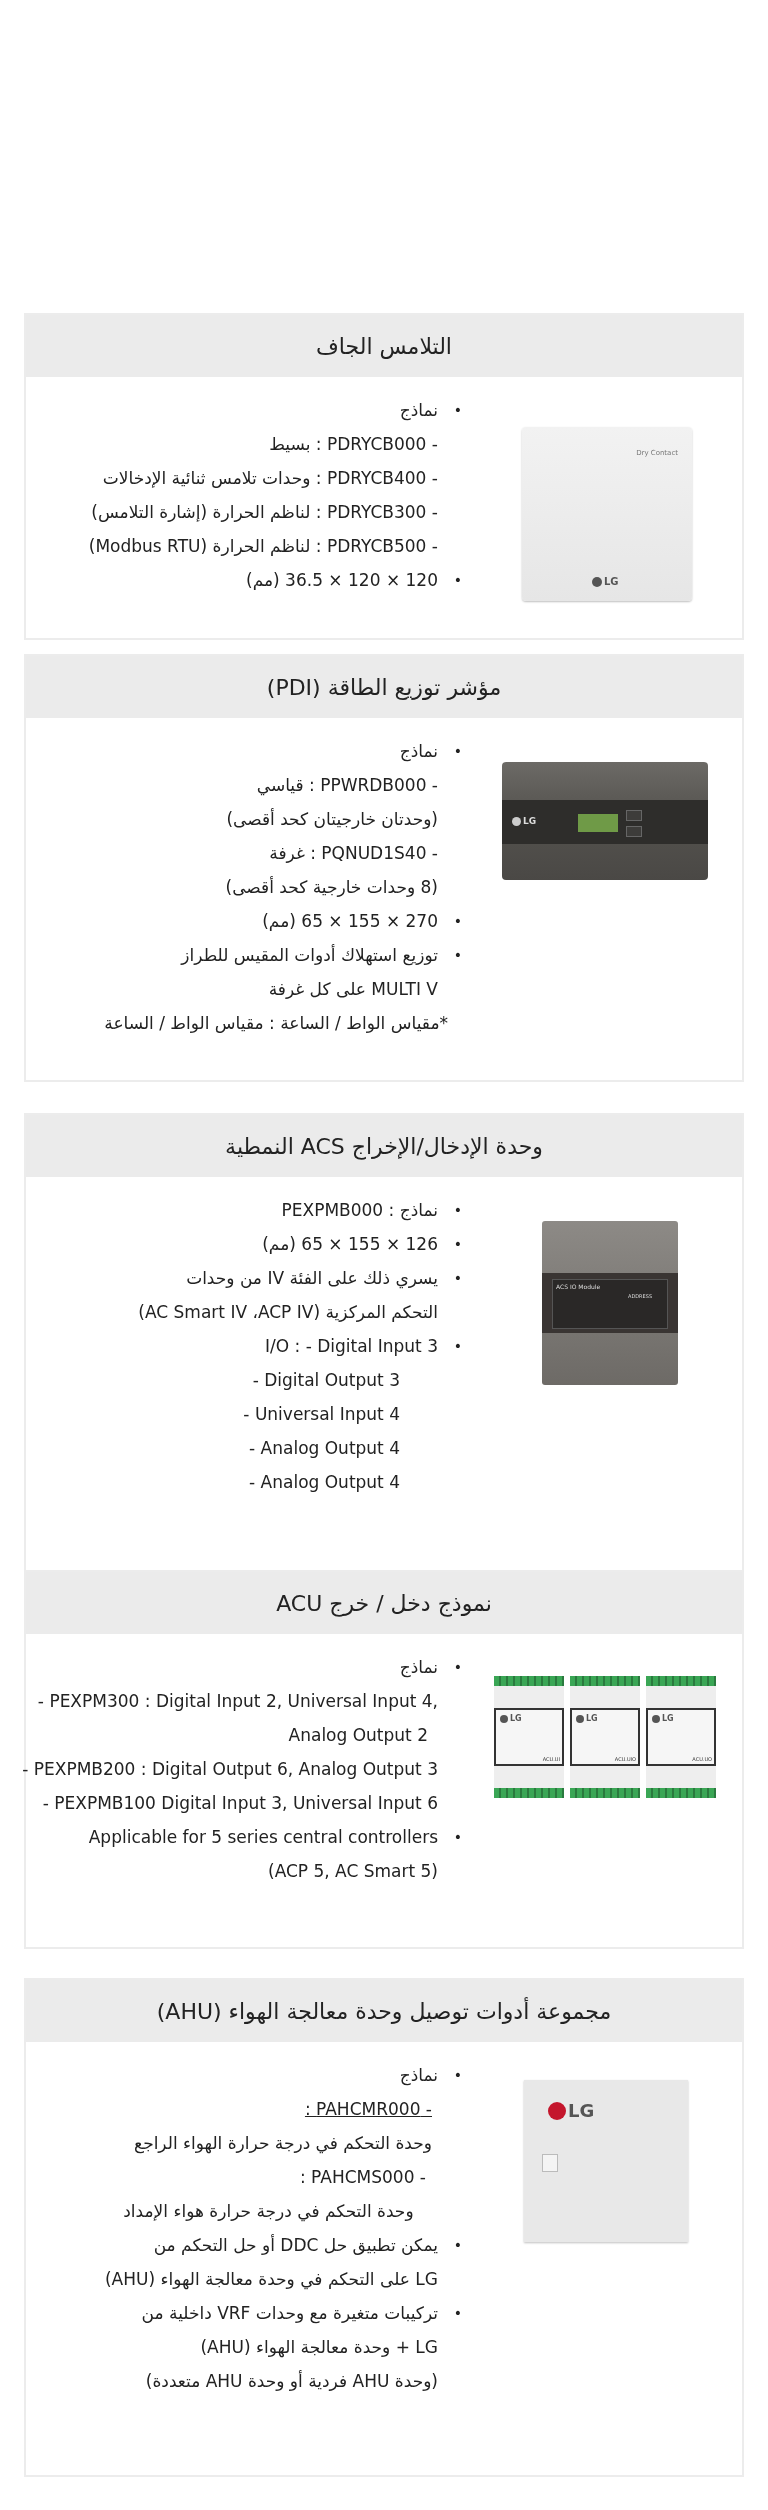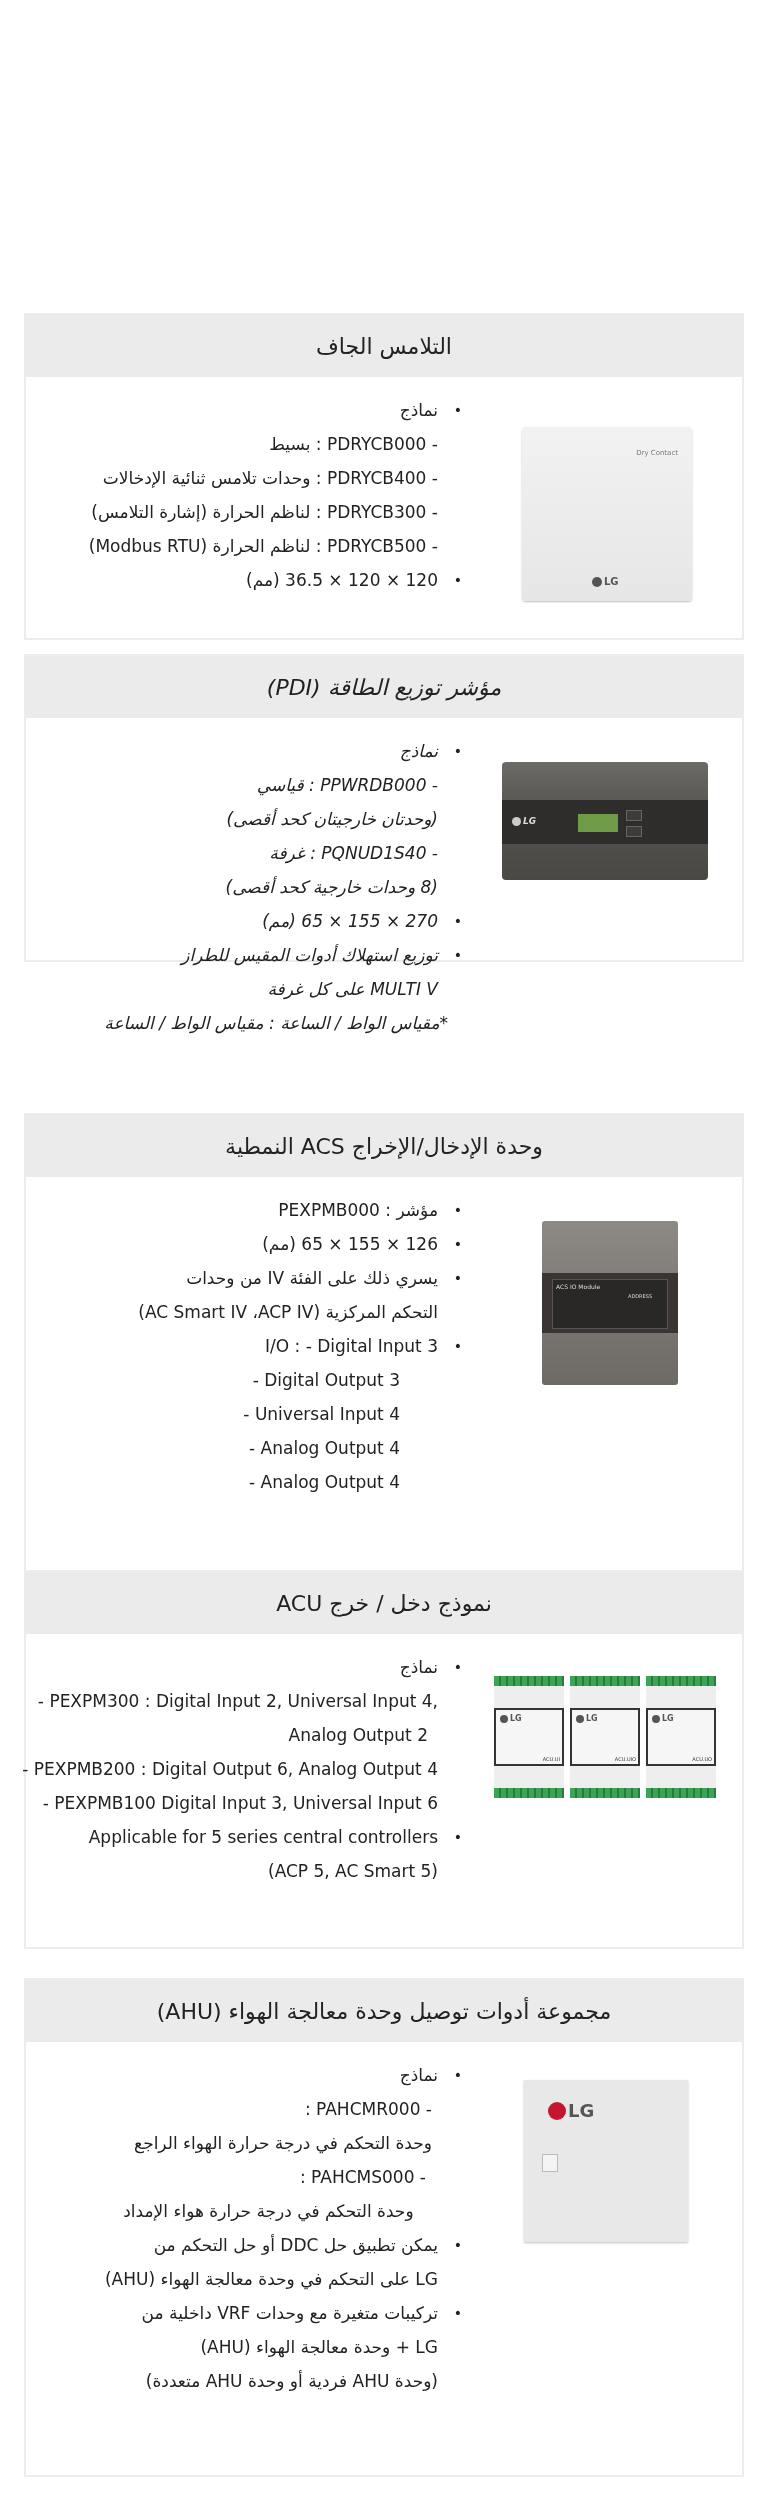--- a/index.html
+++ b/index.html
@@ -60,21 +60,21 @@
         <li class="sub" style="padding-right:24px;"><span>- PDRYCB000 : بسيط</span></li>
         <li><span>- PDRYCB400 : وحدات تلامس ثنائية الإدخالات</span></li>
         <li><span>- PDRYCB300 : لناظم الحرارة (إشارة التلامس)</span></li>
         <li><span>- PDRYCB500 : لناظم الحرارة (Modbus RTU)</span></li>
         <li><span class="bullet">•</span><span>120 × 120 × 36.5 (مم)</span></li>
       </ul>
     </div>
   </div>
 </section>
 
-<section class="card" style="top:654px;height:308px;font-style:italic;">
+<section class="card" style="top:654px;height:428px;">
   <div class="card-header">مؤشر توزيع الطاقة (PDI)</div>
   <div class="card-body">
     <div class="img-box pdi" style="left:476px;top:44px;">
       <div class="band"></div>
       <div class="lg-logo" style="left:10px;top:54px;font-size:9px;color:#ddd;">
         <span class="lg-dot" style="width:9px;height:9px;background:#ccc;"></span>
         <span>LG</span>
       </div>
       <div class="lcd"></div>
       <div class="btn" style="left:124px;top:48px;"></div>
@@ -100,21 +100,21 @@
   <div class="card-header">وحدة الإدخال/الإخراج ACS النمطية</div>
   <div class="card-body">
     <div class="img-box acs" style="left:516px;top:44px;">
       <div class="band"></div>
       <div class="panel"></div>
       <span class="txt">ACS IO Module</span>
       <span class="txt" style="left:86px;top:72px;font-size:5px;">ADDRESS</span>
     </div>
     <div class="text-col" style="top:16px;">
       <ul>
-        <li><span class="bullet">•</span><span>مؤشر : PEXPMB000</span></li>
+        <li><span class="bullet">•</span><span>نماذج : PEXPMB000</span></li>
         <li><span class="bullet">•</span><span>126 × 155 × 65 (مم)</span></li>
         <li><span class="bullet">•</span><span>يسري ذلك على الفئة IV من وحدات</span></li>
         <li><span>التحكم المركزية (AC Smart IV ،ACP IV)</span></li>
         <li><span class="bullet">•</span><span>I/O :   - Digital Input 3</span></li>
         <li style="padding-right:62px;"><span class="ltr">- Digital Output 3</span></li>
         <li style="padding-right:62px;"><span class="ltr">- Universal Input 4</span></li>
         <li style="padding-right:62px;"><span class="ltr">- Analog Output 4</span></li>
         <li style="padding-right:62px;"><span class="ltr">- Analog Output 4</span></li>
       </ul>
     </div>
@@ -154,21 +154,21 @@
           </div>
         <span class="name" style="bottom:36px;">ACU.UO</span>
         <div class="term" style="bottom:0;"></div>
       </div>
     </div>
     <div class="text-col" style="top:16px;">
       <ul>
         <li><span class="bullet">•</span><span>نماذج</span></li>
         <li><span class="ltr">- PEXPM300 : Digital Input 2, Universal Input 4,</span></li>
         <li style="padding-right:34px;"><span class="ltr">Analog Output 2</span></li>
-        <li><span class="ltr">- PEXPMB200 : Digital Output 6, Analog Output 4</span></li>
+        <li><span class="ltr">- PEXPMB200 : Digital Output 6, Analog Output 3</span></li>
         <li><span class="ltr">- PEXPMB100  Digital Input 3, Universal Input 6</span></li>
         <li><span class="bullet">•</span><span class="ltr">Applicable for 5 series central controllers</span></li>
         <li><span class="ltr">(ACP 5, AC Smart 5)</span></li>
       </ul>
     </div>
   </div>
 </section>
 
 <section class="card" style="top:1978px;height:499px;">
   <div class="card-header">مجموعة أدوات توصيل وحدة معالجة الهواء (AHU)</div>
@@ -176,21 +176,21 @@
     <div class="img-box ahu" style="left:498px;top:38px;">
       <div class="lg-logo" style="left:24px;top:20px;font-size:18px;">
         <span class="red-dot"></span>
         <span>LG</span>
       </div>
       <div class="lock"></div>
     </div>
     <div class="text-col" style="top:16px;">
       <ul>
         <li><span class="bullet">•</span><span>نماذج</span></li>
-        <li style="padding-right:30px;"><span>- PAHCMR000 :</span></li>
+        <li style="padding-right:30px;text-decoration:underline;"><span>- PAHCMR000 :</span></li>
         <li style="padding-right:30px;"><span>وحدة التحكم في درجة حرارة الهواء الراجع</span></li>
         <li style="padding-right:36px;"><span>- PAHCMS000 :</span></li>
         <li style="padding-right:30px;text-align:center;"><span>وحدة التحكم في درجة حرارة هواء الإمداد</span></li>
         <li><span class="bullet">•</span><span>يمكن تطبيق حل DDC أو حل التحكم من</span></li>
         <li><span>LG على التحكم في وحدة معالجة الهواء (AHU)</span></li>
         <li><span class="bullet">•</span><span>تركيبات متغيرة مع وحدات VRF داخلية من</span></li>
         <li><span>LG + وحدة معالجة الهواء (AHU)</span></li>
         <li><span>(وحدة AHU فردية أو وحدة AHU متعددة)</span></li>
       </ul>
     </div>

